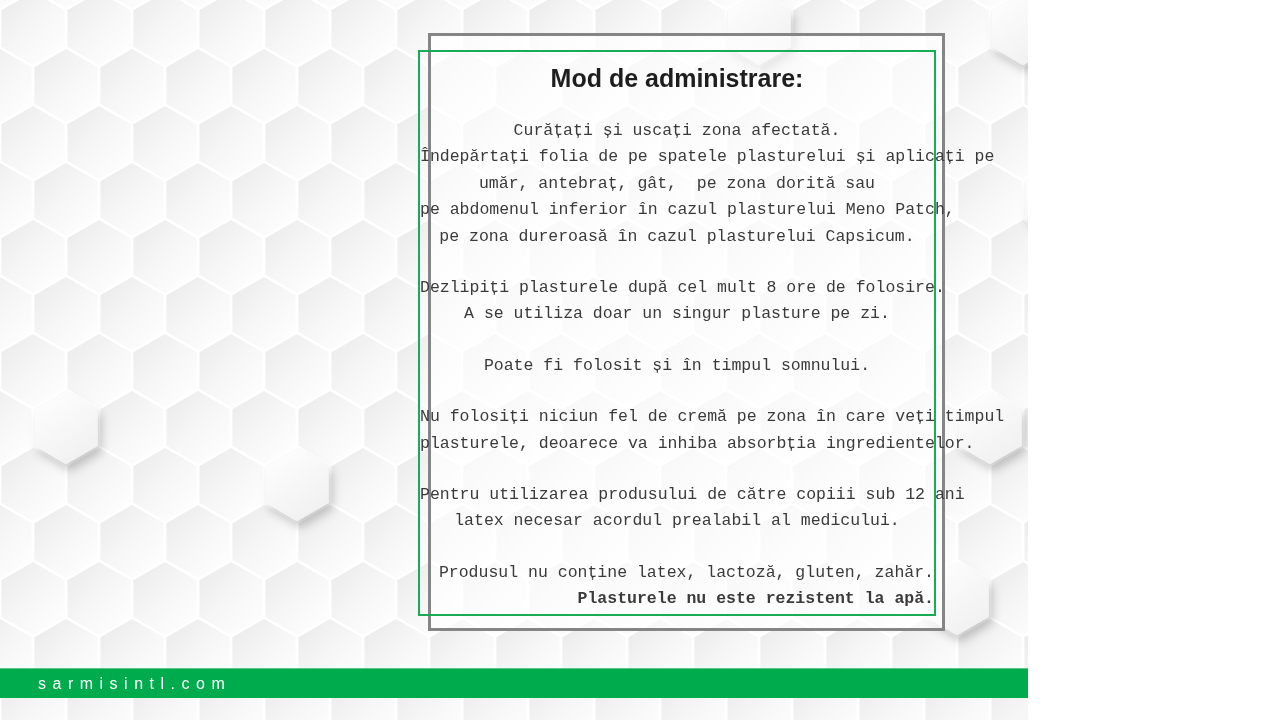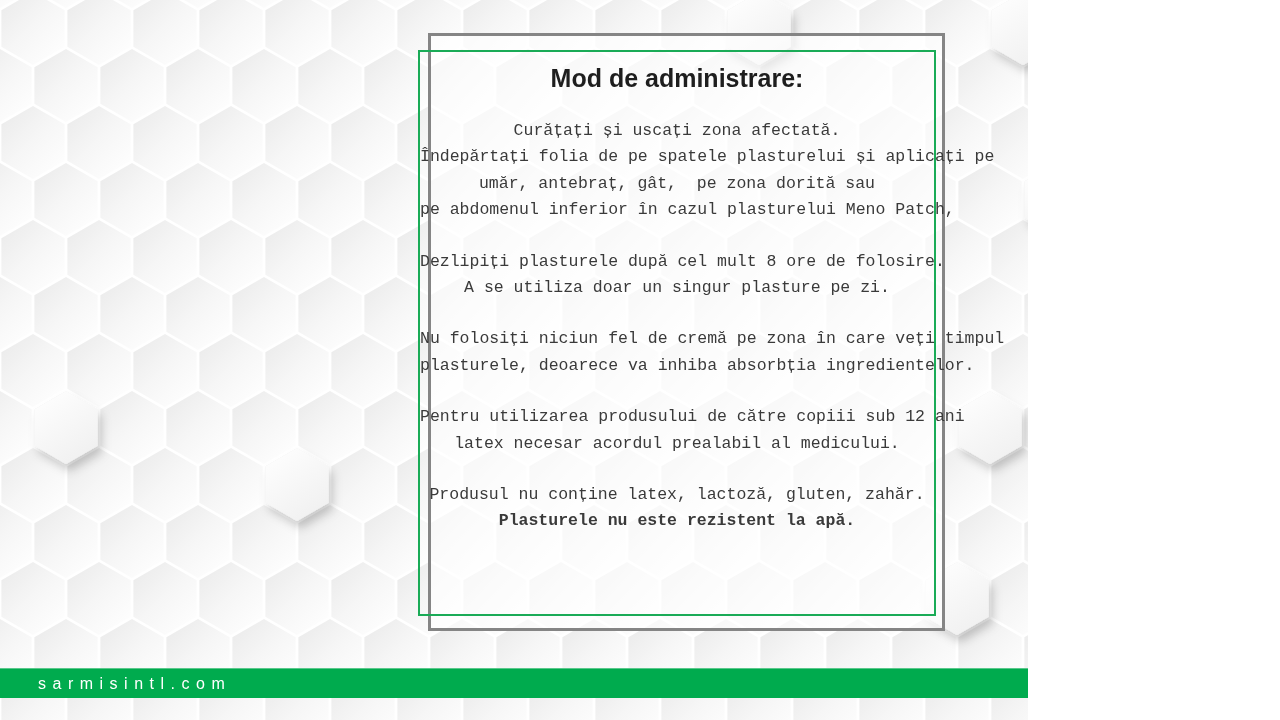--- a/index.html
+++ b/index.html
@@ -19,21 +19,21 @@
   }
   .content{
     position:absolute;left:0;top:0;right:0;bottom:0;
     padding-top:10px;text-align:center;color:var(--body-text,#3a3a3a);
   }
   .title{
     margin:0 0 24px 0;font-size:25px;line-height:32px;font-weight:bold;
     color:var(--title-text,#1e1e1e);
   }
   .para{margin:0 0 25px 0;font-family:Liberation Mono, monospace;}
-  .para:last-child{margin-bottom:0;}
+  .para:last-child{margin-bottom:0;text-align:right;}
   .line{font-size:16.5px;line-height:26.4px;white-space:pre;}
   .line.bold{font-weight:bold;}
   .footer-bar{
     position:absolute;left:0;top:668px;width:1280px;height:30px;
     background:var(--accent-green-bar,#00ab4e);
     border-top:1px solid rgba(255,255,255,0.35);box-sizing:border-box;
   }
   .footer-text{
     display:block;padding-left:38px;line-height:29px;font-size:16px;
     letter-spacing:6.5px;color:var(--footer-text,#ffffff);
@@ -87,27 +87,31 @@
 
   <div class="green-box">
     <div class="content">
       <h1 class="title">Mod de administrare:</h1>
 
       <div class="para">
         <div class="line">Curățați și uscați zona afectată.</div>
         <div class="line">Îndepărtați folia de pe spatele plasturelui și aplicați pe</div>
         <div class="line">umăr, antebraț, gât,  pe zona dorită sau</div>
         <div class="line">pe abdomenul inferior în cazul plasturelui Meno Patch,</div>
+        <div class="line">pe zona dureroasă în cazul plasturelui Capsicum.</div>
       </div>
 
       <div class="para">
         <div class="line">Dezlipiți plasturele după cel mult 8 ore de folosire.</div>
         <div class="line">A se utiliza doar un singur plasture pe zi.</div>
       </div>
 
+      <div class="para">
+        <div class="line">Poate fi folosit și în timpul somnului.</div>
+      </div>
 
       <div class="para">
         <div class="line">Nu folosiți niciun fel de cremă pe zona în care veți timpul</div>
         <div class="line">plasturele, deoarece va inhiba absorbția ingredientelor.</div>
       </div>
 
       <div class="para">
         <div class="line">Pentru utilizarea produsului de către copiii sub 12 ani</div>
         <div class="line">latex necesar acordul prealabil al medicului.</div>
       </div>

